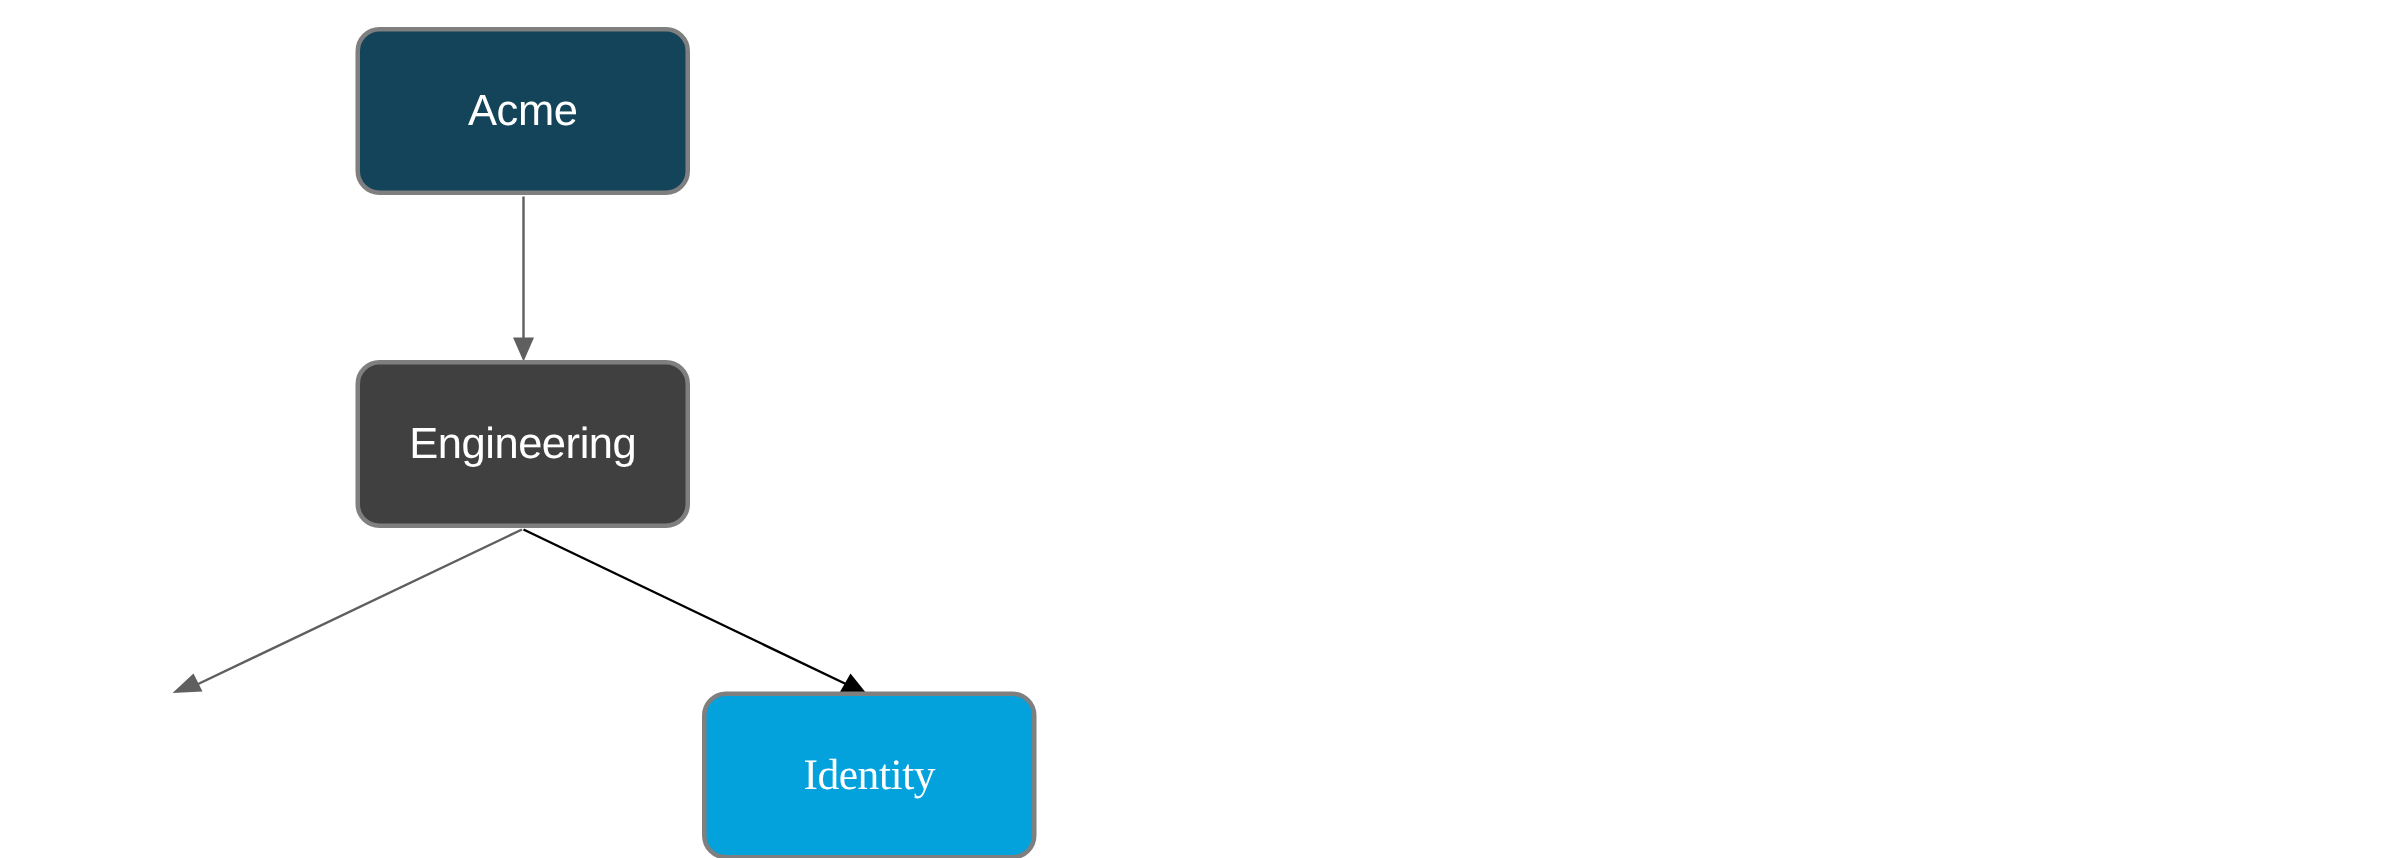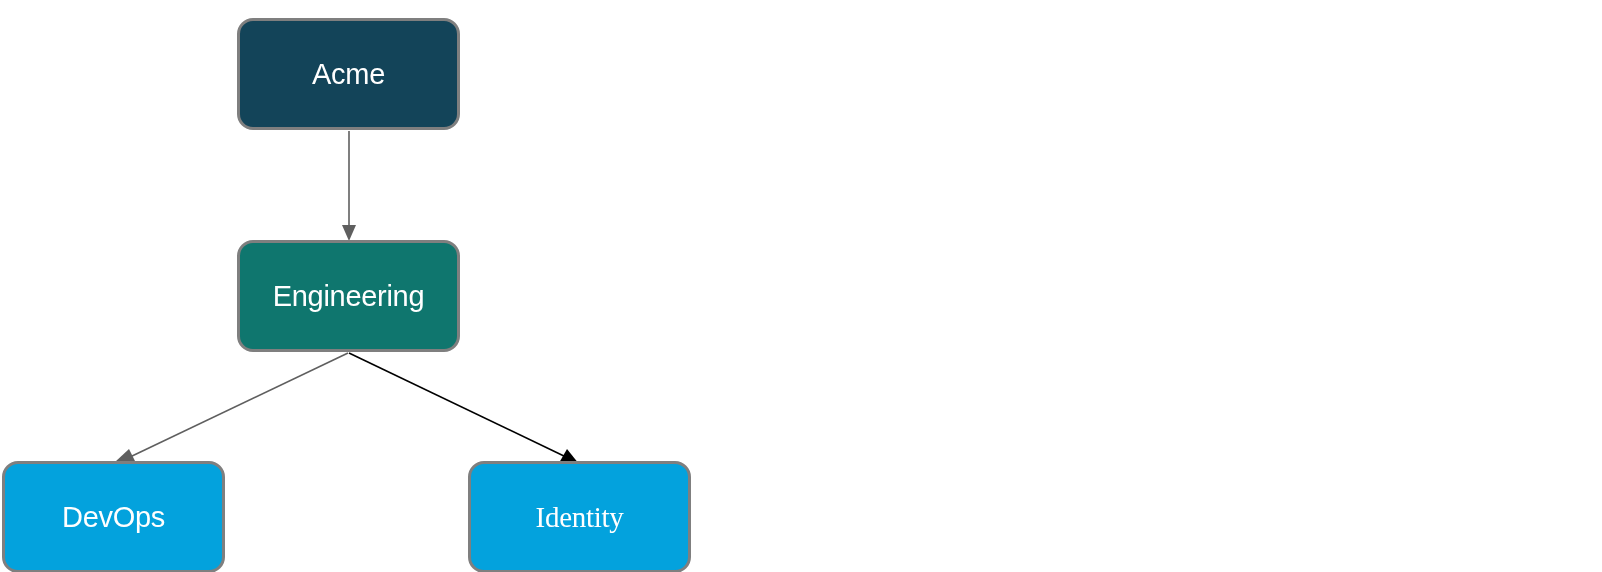--- a/index.html
+++ b/index.html
@@ -76,25 +76,22 @@
     <g>
       <line x1="349" y1="337" x2="566" y2="441" stroke="#000000" stroke-width="1.6"></line>
       <path d="M579,448 L559,447 L567,433 Z" fill="#000000"></path>
     </g>
   </svg>
 
   <div class="node" style="left:237px; top:2px; background:#134459;">
     <span class="node-label">Acme</span>
   </div>
 
-  <div class="node" style="left:237px; top:224px; background:#0f766e;">
+  <div class="node" style="left:237px; top:224px; background:#404040;">
     <span class="node-label">Engineering</span>
   </div>
 
-  <div class="node" style="left:2px; top:445px; background:#03A2DD;">
-    <span class="node-label">DevOps</span>
-  </div>
 
   <div class="node" style="left:468px; top:445px; background:#03A2DD;font-family:Liberation Serif, serif;">
     <span class="node-label">Identity</span>
   </div>
 
 </div>
 
 </body></html>

